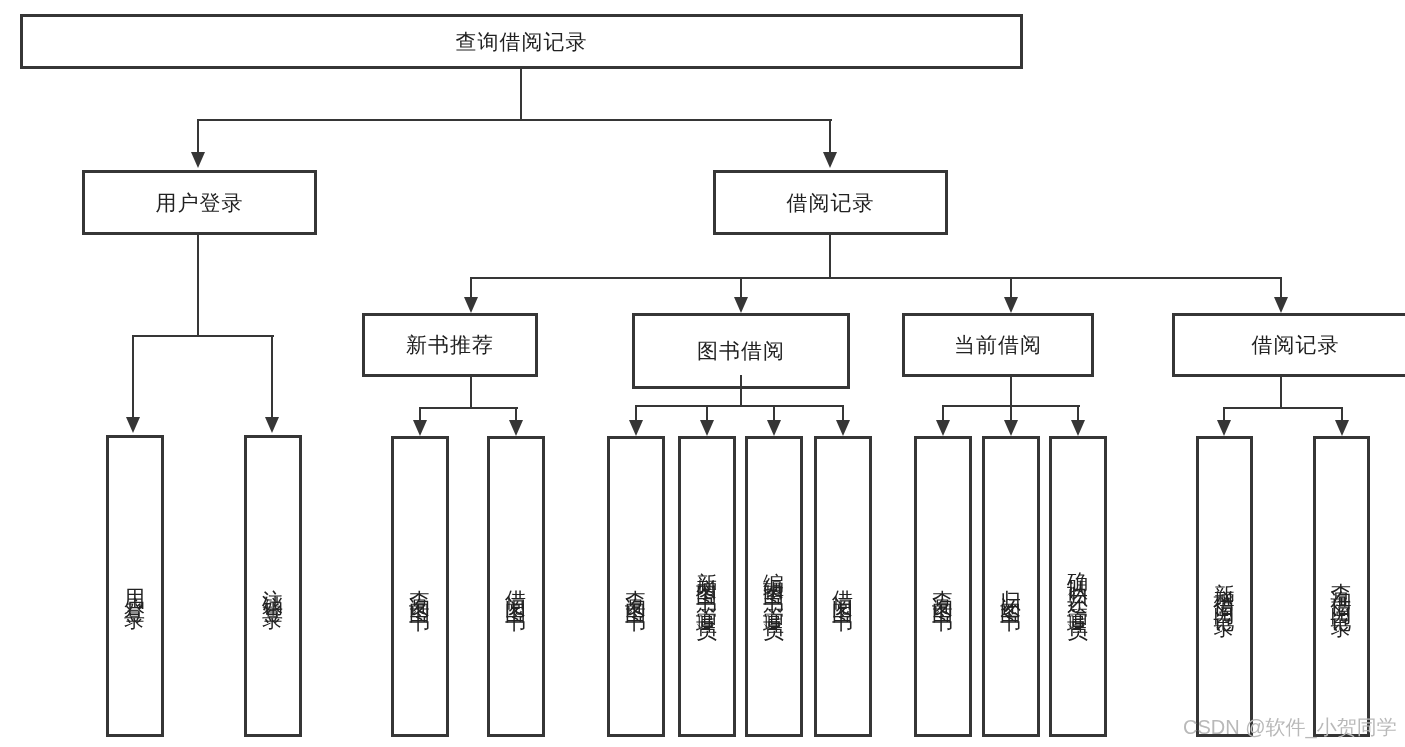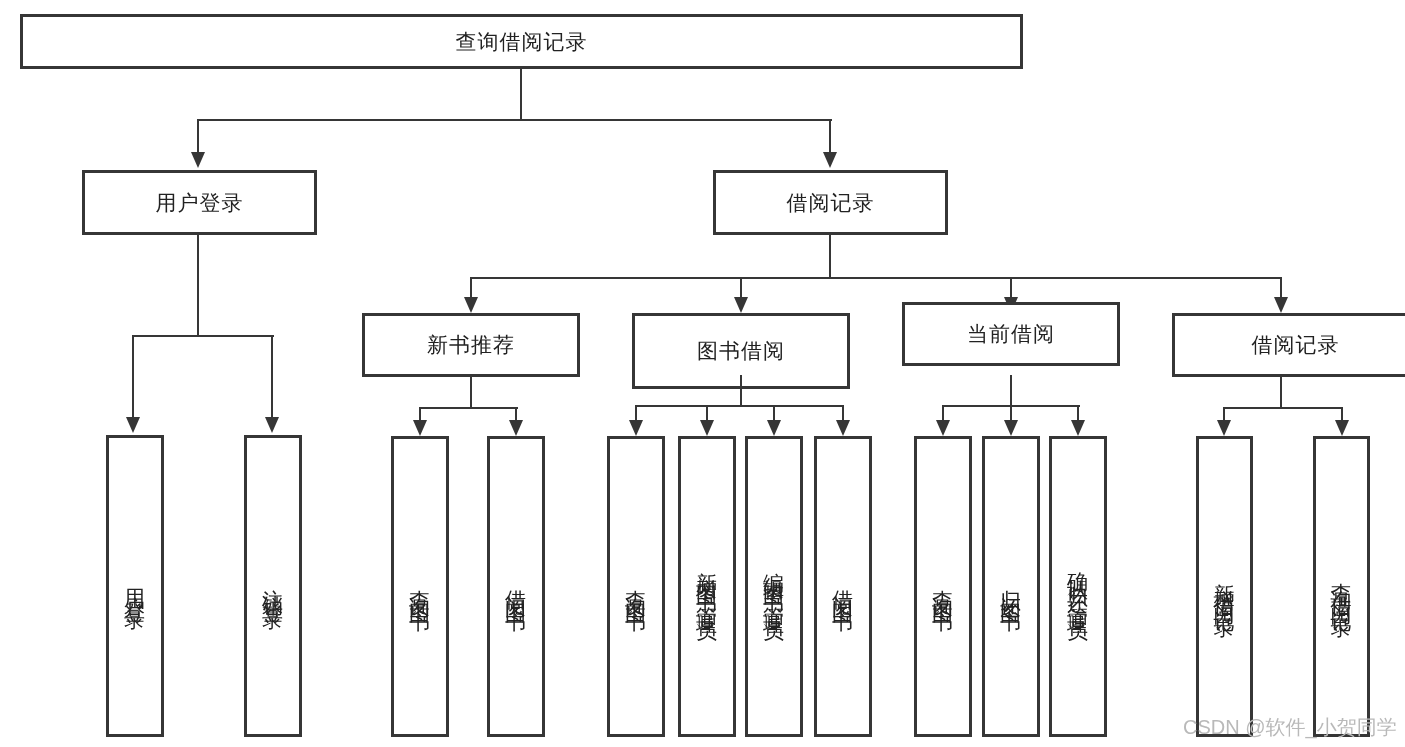--- a/index.html
+++ b/index.html
@@ -66,27 +66,27 @@
   <div class="hline" style="left:470px;top:277px;width:812px"></div>
   <div class="vline" style="left:470px;top:277px;height:22px"></div>
   <div class="arrow" style="left:464px;top:297px"></div>
   <div class="vline" style="left:740px;top:277px;height:22px"></div>
   <div class="arrow" style="left:734px;top:297px"></div>
   <div class="vline" style="left:1010px;top:277px;height:22px"></div>
   <div class="arrow" style="left:1004px;top:297px"></div>
   <div class="vline" style="left:1280px;top:277px;height:22px"></div>
   <div class="arrow" style="left:1274px;top:297px"></div>
 
-  <div class="hnode" style="left:362px;top:313px;width:218px;height:64px">
+  <div class="hnode" style="left:362px;top:313px;width:176px;height:64px">
     <span>新书推荐</span>
   </div>
   <div class="hnode" style="left:632px;top:313px;width:218px;height:76px">
     <span>图书借阅</span>
   </div>
-  <div class="hnode" style="left:902px;top:302px;width:218px;height:64px">
+  <div class="hnode" style="left:902px;top:313px;width:192px;height:64px">
     <span>当前借阅</span>
   </div>
   <div class="hnode" style="left:1172px;top:313px;width:247px;height:64px">
     <span>借阅记录</span>
   </div>
 
   <div class="vline" style="left:470px;top:375px;height:34px"></div>
   <div class="hline" style="left:419px;top:407px;width:99px"></div>
   <div class="vline" style="left:419px;top:407px;height:15px"></div>
   <div class="arrow" style="left:413px;top:420px"></div>

